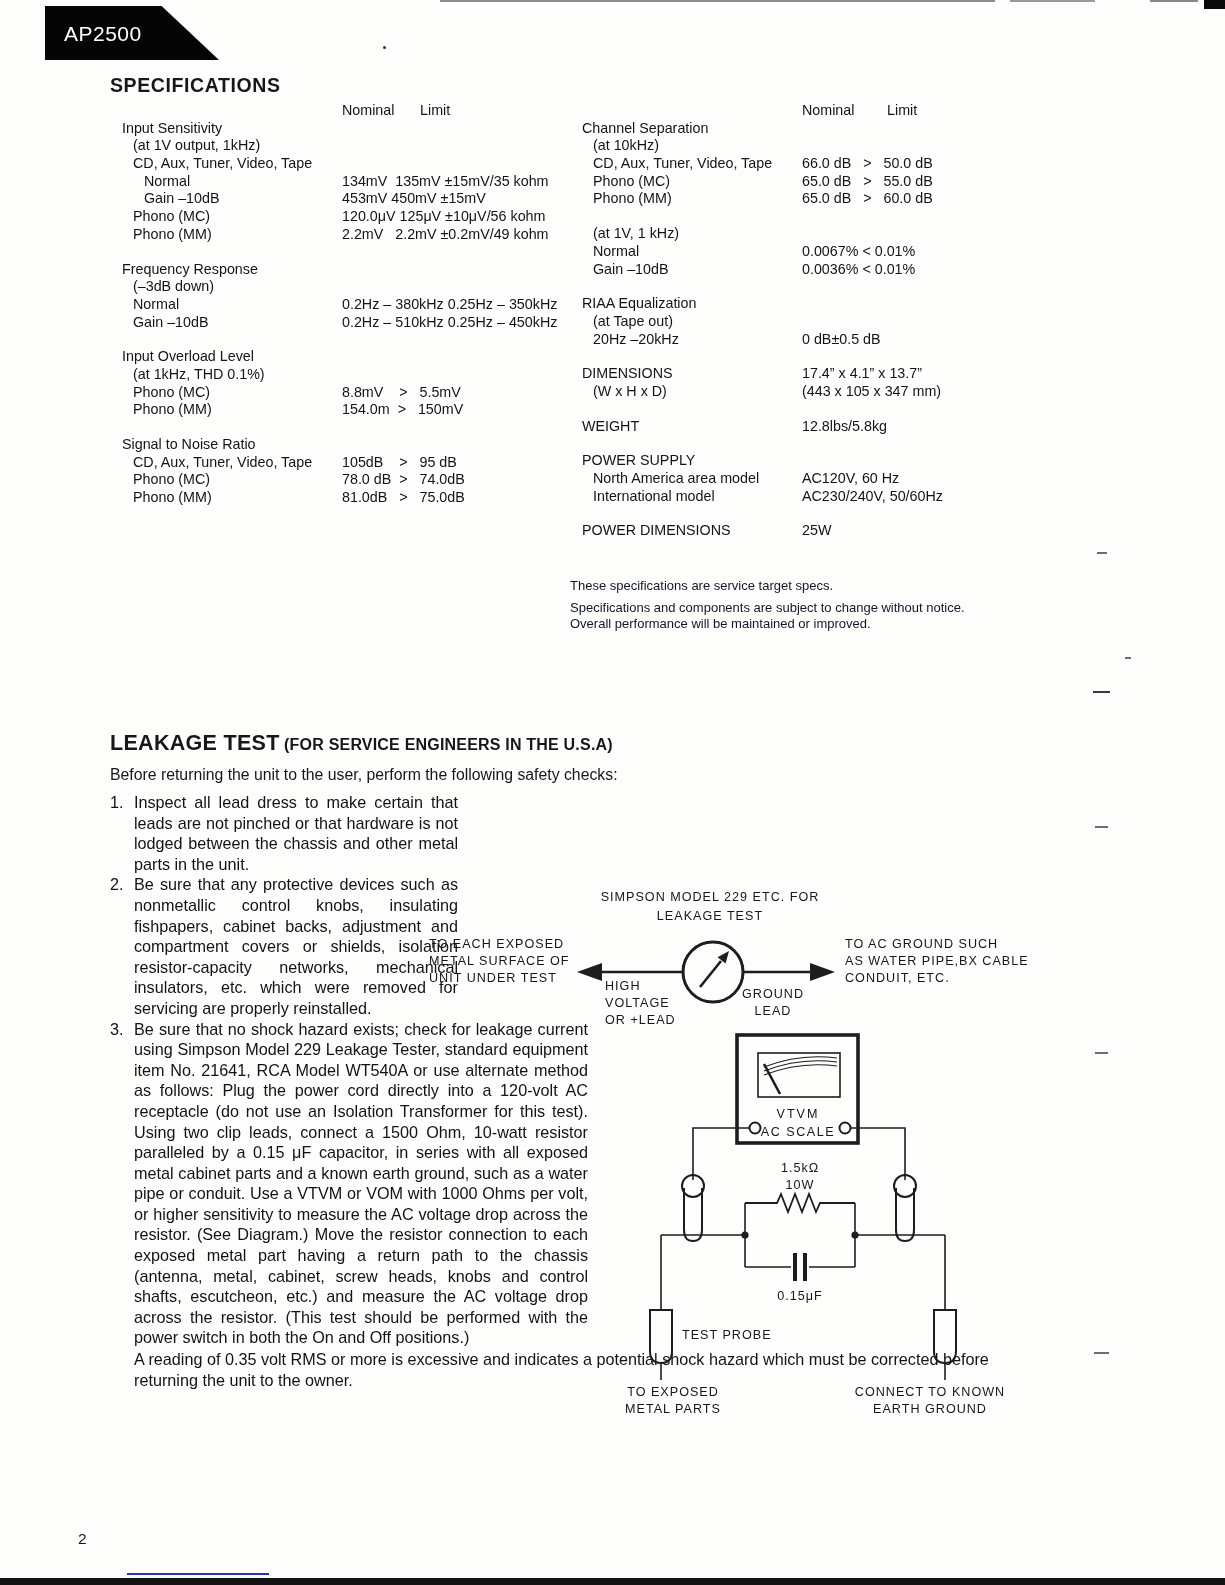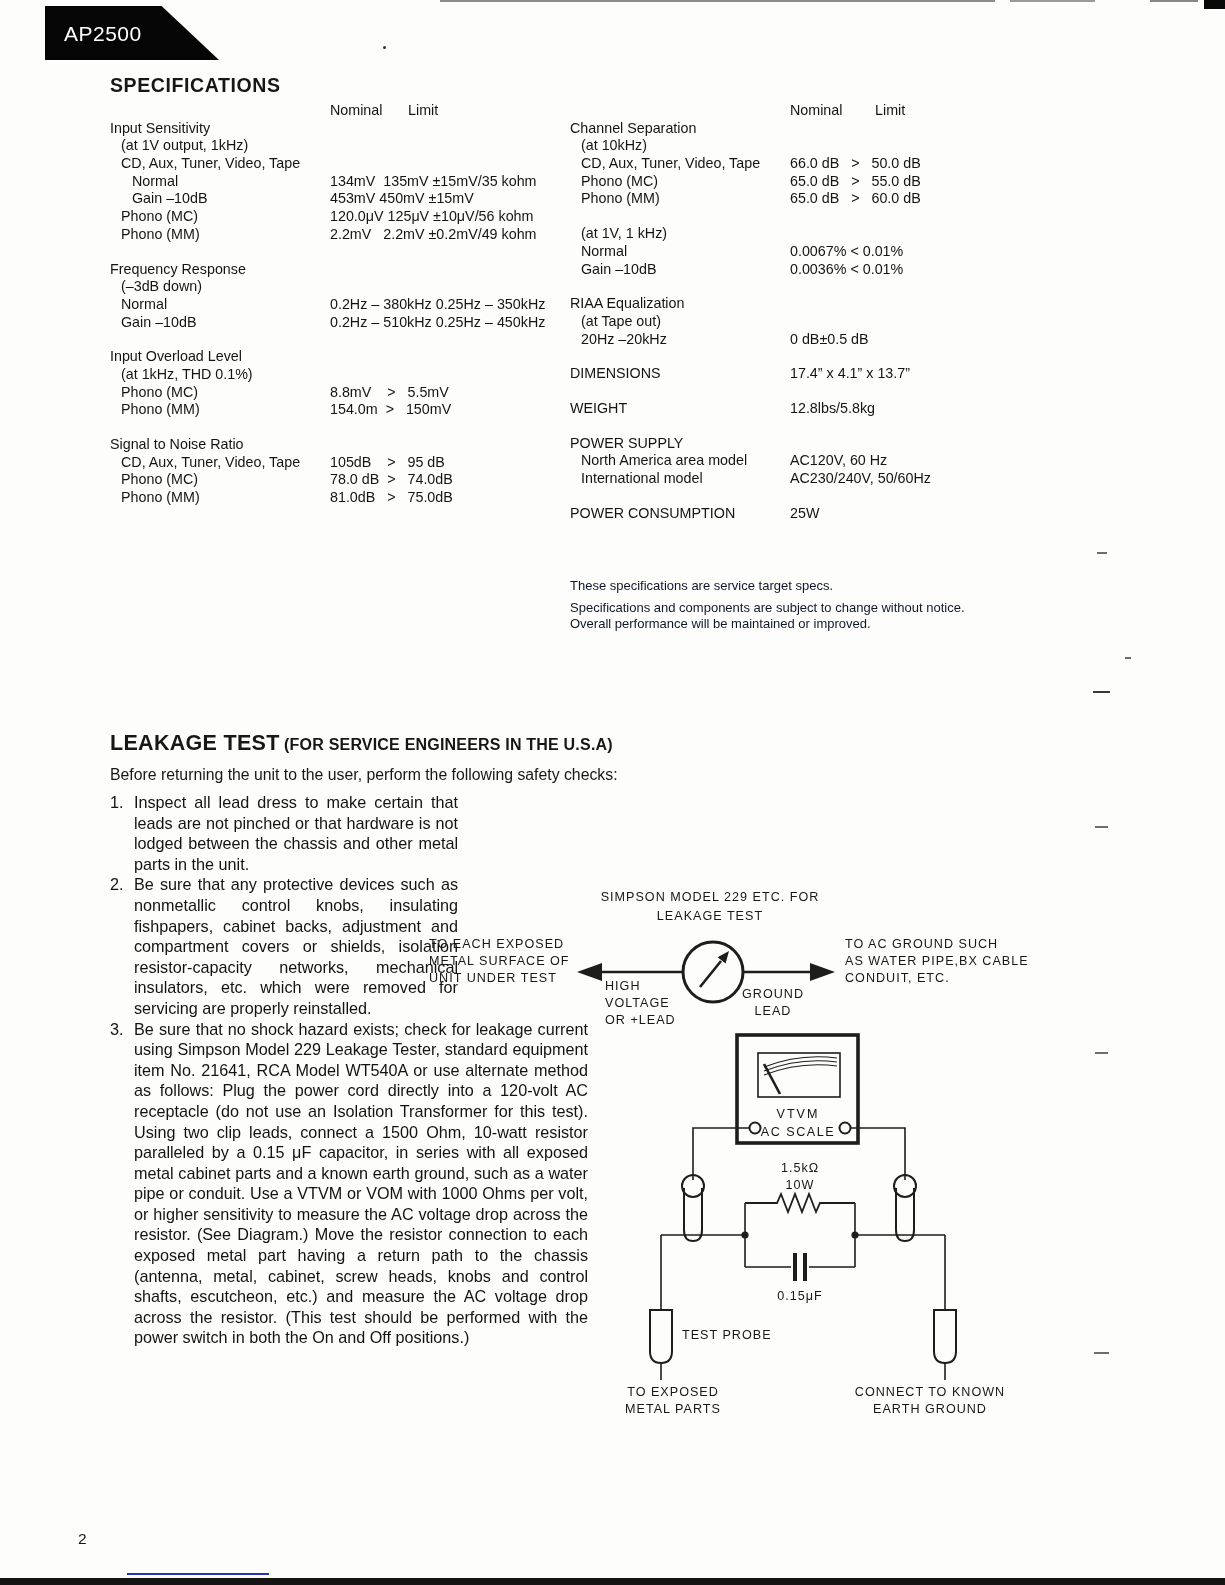--- a/index.html
+++ b/index.html
@@ -16,21 +16,21 @@
   }
   .badge span{
     display:block;color:#fff;font-weight:normal;font-size:21px;letter-spacing:.5px;
     padding:16px 0 0 19px;
   }
   
   .spec-title{position:absolute;left:110px;top:74px;font-size:19.5px;font-weight:bold;letter-spacing:.6px;}
   .col{position:absolute;font-size:14.3px;color:#141414;}
   .col-left{left:110px;top:102px;width:460px;}
   .col-right{left:570px;top:102px;width:475px;}
-  .sgrp{margin-bottom:17px;}
+  .sgrp{margin-bottom:17px;margin-left:12px;}
   .srow{position:relative;height:17.7px;line-height:17.7px;white-space:nowrap;}
   .srow .lab{display:inline-block;}
   .i1 .lab{padding-left:11px;}
   .i2 .lab{padding-left:22px;}
   .srow .val{position:absolute;left:220px;white-space:pre;}
   .hdr span{position:absolute;}
   .h-nom{left:220px;}
   .h-lim{left:298px;}
   .col-right .h-lim{left:305px;}
   .notes{position:absolute;left:570px;top:578px;font-size:13px;line-height:15.8px;color:#0f172a;}
@@ -118,50 +118,52 @@
     <div class="srow i1"><span class="lab">Normal</span><span class="val">0.0067% &lt; 0.01%</span></div>
     <div class="srow i1"><span class="lab">Gain –10dB</span><span class="val">0.0036% &lt; 0.01%</span></div>
   </div>
   <div class="sgrp">
     <div class="srow"><span class="lab">RIAA Equalization</span></div>
     <div class="srow i1"><span class="lab">(at Tape out)</span></div>
     <div class="srow i1"><span class="lab">20Hz –20kHz</span><span class="val">0 dB±0.5 dB</span></div>
   </div>
   <div class="sgrp">
     <div class="srow"><span class="lab">DIMENSIONS</span><span class="val">17.4” x 4.1” x 13.7”</span></div>
+    <div class="srow i1"><span class="lab">(W x H x D)</span><span class="val">(443 x 105 x 347 mm)</span></div>
   </div>
   <div class="sgrp">
     <div class="srow"><span class="lab">WEIGHT</span><span class="val">12.8lbs/5.8kg</span></div>
   </div>
   <div class="sgrp">
     <div class="srow"><span class="lab">POWER SUPPLY</span></div>
     <div class="srow i1"><span class="lab">North America area model</span><span class="val">AC120V, 60 Hz</span></div>
     <div class="srow i1"><span class="lab">International model</span><span class="val">AC230/240V, 50/60Hz</span></div>
   </div>
   <div class="sgrp">
-    <div class="srow"><span class="lab">POWER CONSUMPTION</span><span class="val">25W</span></div>
+    <div class="srow"><span class="lab">POWER DIMENSIONS</span><span class="val">25W</span></div>
   </div>
 </div>
 
 <div class="notes">
   <div class="n1">These specifications are service target specs.</div>
   <div>Specifications and components are subject to change without notice.</div>
   <div>Overall performance will be maintained or improved.</div>
 </div>
 
 <div class="lk-head">
   <span class="lk-big">LEAKAGE TEST</span>
   <span class="lk-small">(FOR SERVICE ENGINEERS IN THE U.S.A)</span>
 </div>
 <div class="lk-intro">Before returning the unit to the user, perform the following safety checks:</div>
 
 <div class="lk-items">
   <div class="lk-item w12"><span class="num">1.</span><span>Inspect all lead dress to make certain that leads are not pinched or that hardware is not lodged between the chassis and other metal parts in the unit.</span></div>
   <div class="lk-item w12"><span class="num">2.</span><span>Be sure that any protective devices such as nonmetallic control knobs, insulating fishpapers, cabinet backs, adjustment and compartment covers or shields, isolation resistor-capacity networks, mechanical insulators, etc. which were removed for servicing are properly reinstalled.</span></div>
   <div class="lk-item w3"><span class="num">3.</span><span>Be sure that no shock hazard exists; check for leakage current using Simpson Model 229 Leakage Tester, standard equipment item No. 21641, RCA Model WT540A or use alternate method as follows: Plug the power cord directly into a 120-volt AC receptacle (do not use an Isolation Transformer for this test). Using two clip leads, connect a 1500 Ohm, 10-watt resistor paralleled by a 0.15 μF capacitor, in series with all exposed metal cabinet parts and a known earth ground, such as a water pipe or conduit. Use a VTVM or VOM with 1000 Ohms per volt, or higher sensitivity to measure the AC voltage drop across the resistor.  (See Diagram.) Move the resistor connection to each exposed metal part having a return path to the chassis (antenna, metal, cabinet, screw heads, knobs and control shafts, escutcheon, etc.) and measure the AC voltage drop across the resistor. (This test should be performed with the power switch in both the On and Off positions.)</span></div>
+  <div class="lk-closing">A reading of 0.35 volt RMS or more is excessive and indicates a potential shock hazard which must be corrected before returning the unit to the owner.</div>
 </div>
 
 <svg class="diagram" width="615" height="545" viewBox="0 0 615 545">
 
   <text x="295" y="21" text-anchor="middle">SIMPSON MODEL 229 ETC. FOR</text>
   <text x="295" y="40" text-anchor="middle">LEAKAGE TEST</text>
 
   <path class="dk" d="M184,92 H268" stroke-width="2.6"></path>
   <polygon points="162,92 187,83 187,101" fill="#1d1d1d"></polygon>
   <path class="dk" d="M328,92 H398" stroke-width="2.6"></path>

